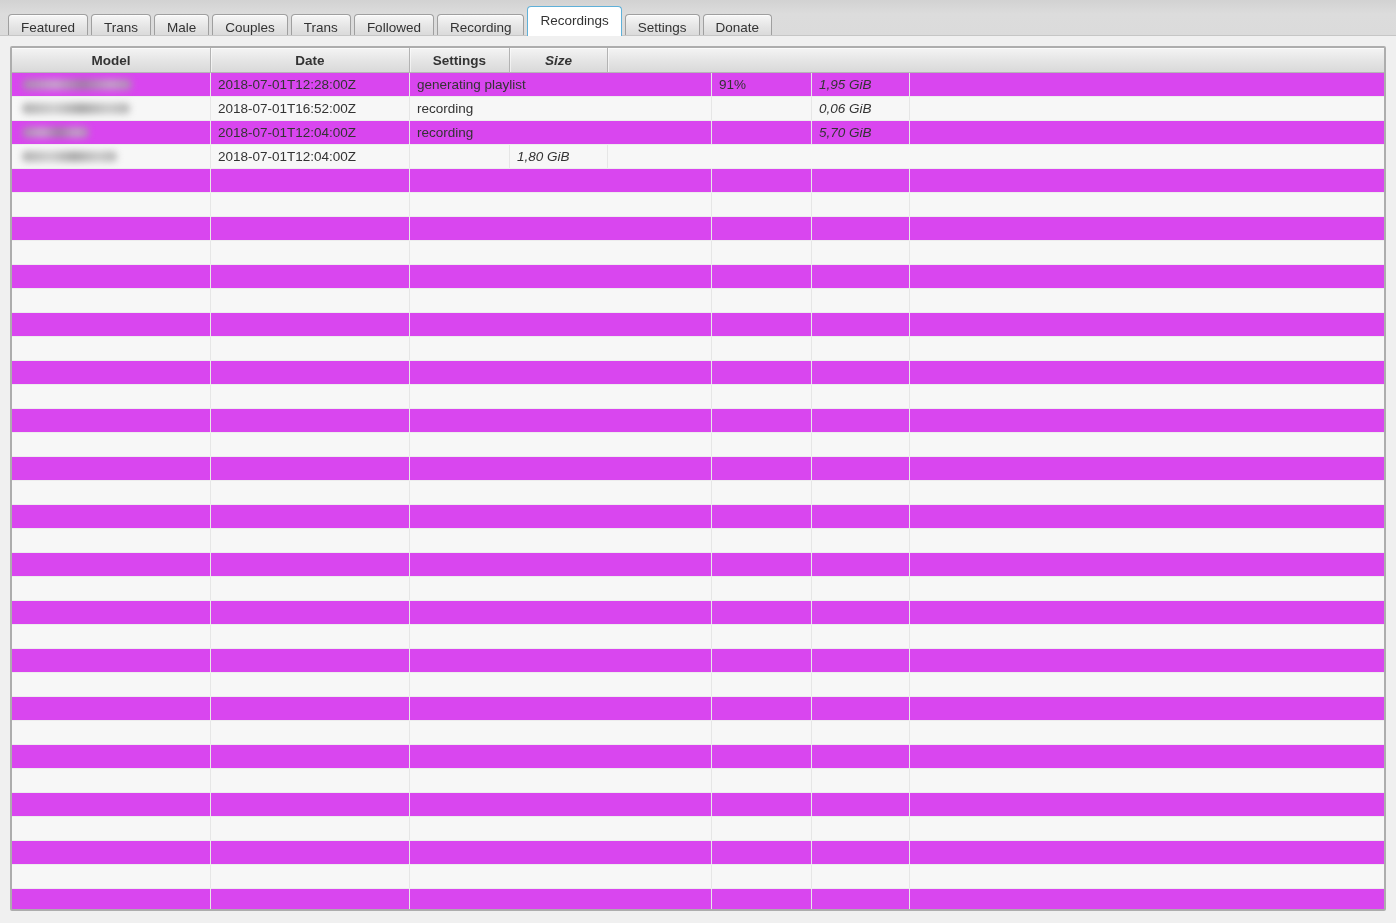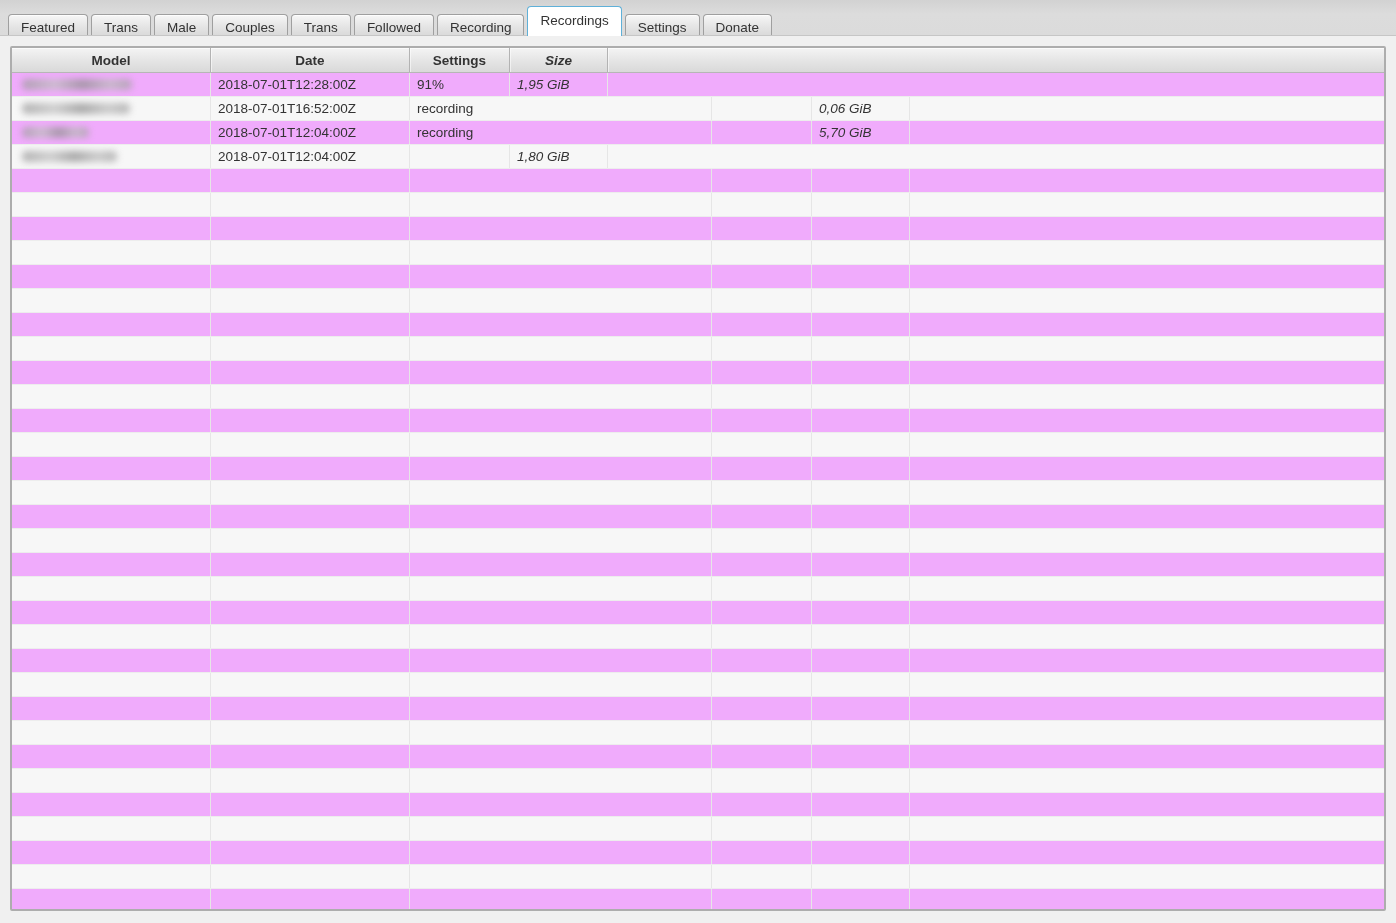--- a/index.html
+++ b/index.html
@@ -78,21 +78,21 @@
     box-shadow: 1px 0 0 rgba(255,255,255,0.55);
     overflow: hidden;
   }
   .th:last-child { border-right: none; box-shadow: none; }
 
   .tbody { flex: 1; overflow: hidden; }
   .row {
     display: flex;
     height: 24px;
     border-bottom: 1px solid #ededed;
-    background: #f0abfc;
+    background: #d946ef;
   }
   .row:nth-child(even) { background: #f7f7f7; }
   .cell {
     display: flex;
     align-items: center;
     padding-left: 7px;
     border-right: 1px solid #e6e6e6;
     overflow: hidden;
     white-space: nowrap;
   }
@@ -144,20 +144,21 @@
     <div class="th col-size">Size</div>
     <div class="th col-filler"></div>
   </div>
 
   <div class="tbody">
     <div class="row">
       <div class="cell col-model">
           <span class="blob"></span>
         </div>
       <div class="cell col-date">2018-07-01T12:28:00Z</div>
+      <div class="cell col-status">generating playlist</div>
       <div class="cell col-progress">91%</div>
       <div class="cell col-size">1,95 GiB</div>
       <div class="cell col-filler"></div>
     </div>
     <div class="row">
       <div class="cell col-model">
           <span class="blob"></span>
         </div>
       <div class="cell col-date">2018-07-01T16:52:00Z</div>
       <div class="cell col-status">recording</div>

